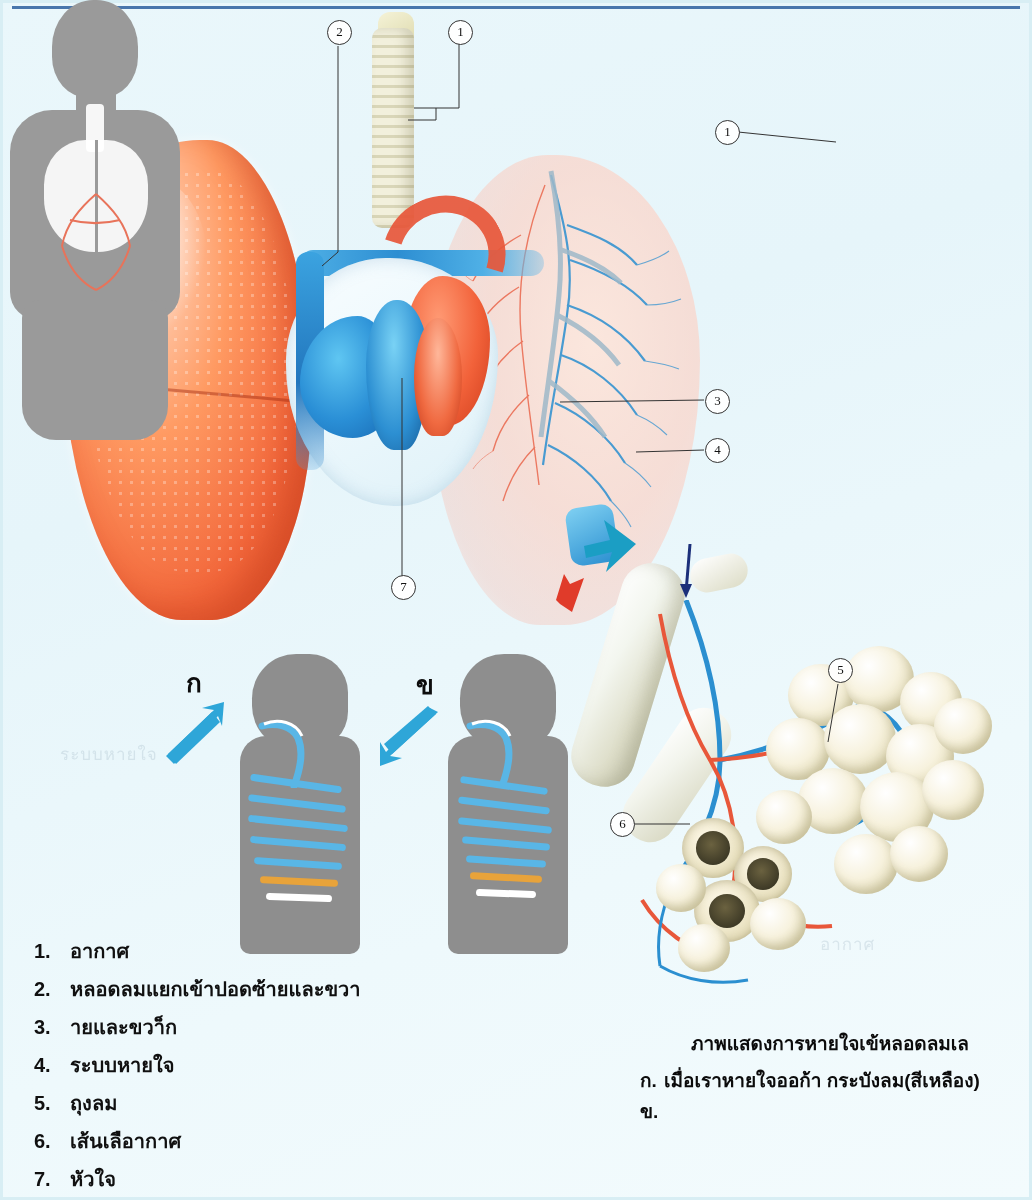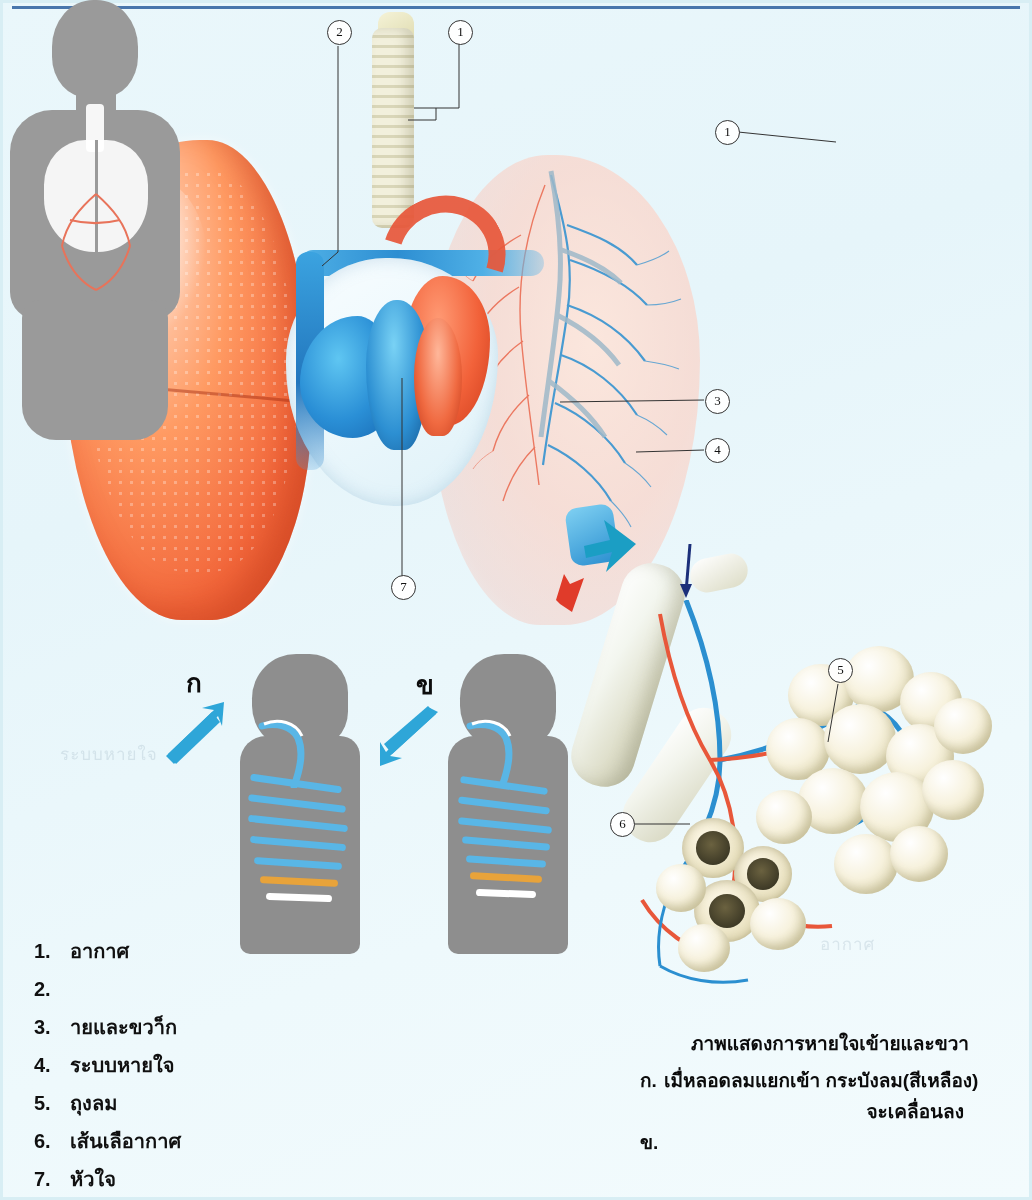--- a/index.html
+++ b/index.html
@@ -515,20 +515,21 @@
   <div class="callout" style="left:391px; top:575px;">7</div>
   <div class="callout" style="left:715px; top:120px;">1</div>
 
   <div class="legend">
     <div class="legend-row">
       <span class="legend-num">1.</span>
       <span>อากาศ</span>
     </div>
     <div class="legend-row">
       <span class="legend-num">2.</span>
+      <span>หลอดลมแยกเข้าปอดซ้ายและขวา</span>
     </div>
     <div class="legend-row">
       <span class="legend-num">3.</span>
       <span>ายและขวา็ก</span>
     </div>
     <div class="legend-row">
       <span class="legend-num">4.</span>
       <span>ระบบหายใจ</span>
     </div>
     <div class="legend-row">
@@ -539,23 +540,22 @@
       <span class="legend-num">6.</span>
       <span>เส้นเลือากาศ</span>
     </div>
     <div class="legend-row">
       <span class="legend-num">7.</span>
       <span>หัวใจ</span>
     </div>
   </div>
 
   <div class="caption">
-    <div class="title">ภาพแสดงการหายใจเข้ายและขวา</div>
+    <div class="title">ภาพแสดงการหายใจเข้หลอดลมเล</div>
     <div class="row">
       <span class="k">ก.</span>
-      <span>เมื่หลอดลมแยกเข้า กระบังลม(สีเหลือง)</span>
-    </div>
-    <div class="cont">จะเคลื่อนลง</div>
+      <span>เมื่อเราหายใจออก้า กระบังลม(สีเหลือง)</span>
+    </div>
     <div class="row">
       <span class="k">ข.</span>
     </div>
   </div>
 </div>
 
 </body></html>

